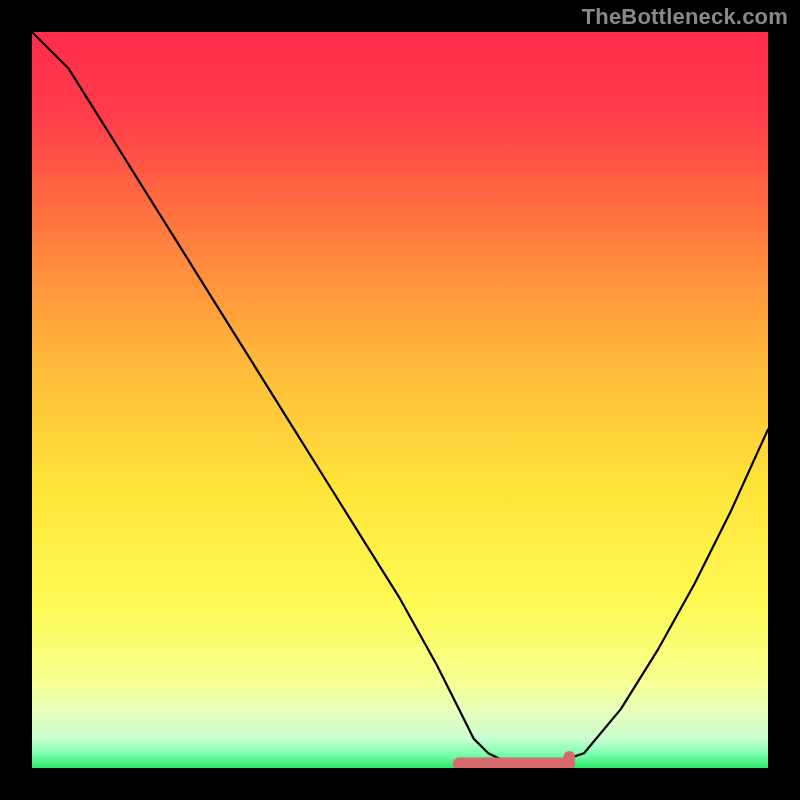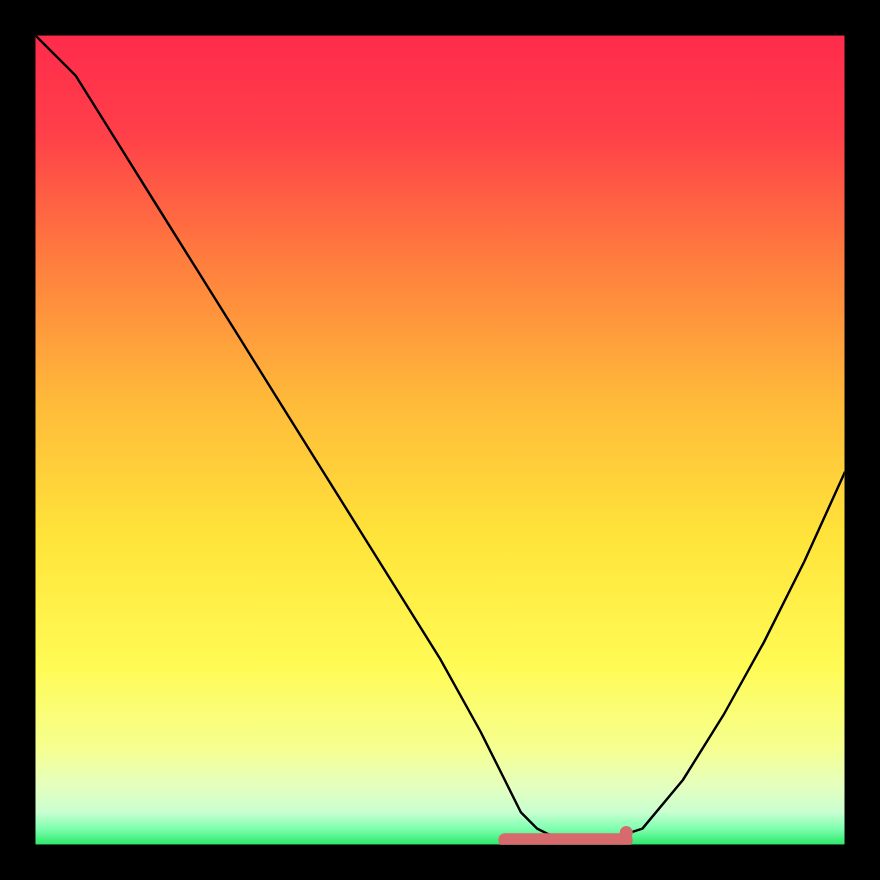--- a/index.html
+++ b/index.html
@@ -79,14 +79,15 @@
     </svg>
 
     <svg class="curve-svg" viewBox="0 0 736 736" preserveAspectRatio="none">
       <path id="curve-path" d="M0.0 0.0 L36.8 36.8 L73.6 95.7 L110.4 154.6 L147.2 213.4 L184.0 272.3 L220.8 331.2 L257.6 390.1 L294.4 449.0 L331.2 507.8 L368.0 566.7 L404.8 633.0 L426.9 677.1 L441.6 706.6 L456.3 721.3 L478.4 732.3 L500.5 732.3 L515.2 732.3 L529.9 728.6 L552.0 721.3 L588.8 677.1 L625.6 618.2 L662.4 552.0 L699.2 478.4 L736.0 397.4 " fill="none" stroke="#000000" stroke-width="2.2" stroke-linecap="round" stroke-linejoin="round"></path>
       <path id="flat-path" d="M426.9 731.6 L537.3 731.6" fill="none" stroke="#d66a6d" stroke-width="12" stroke-linecap="round"></path>
       <circle id="marker-dot" cx="537.3" cy="725.0" r="6" fill="#d66a6d"></circle>
     </svg>
 
   </div>
 
+  <div class="watermark">TheBottleneck.com</div>
 
 </div>
 
 </body></html>

